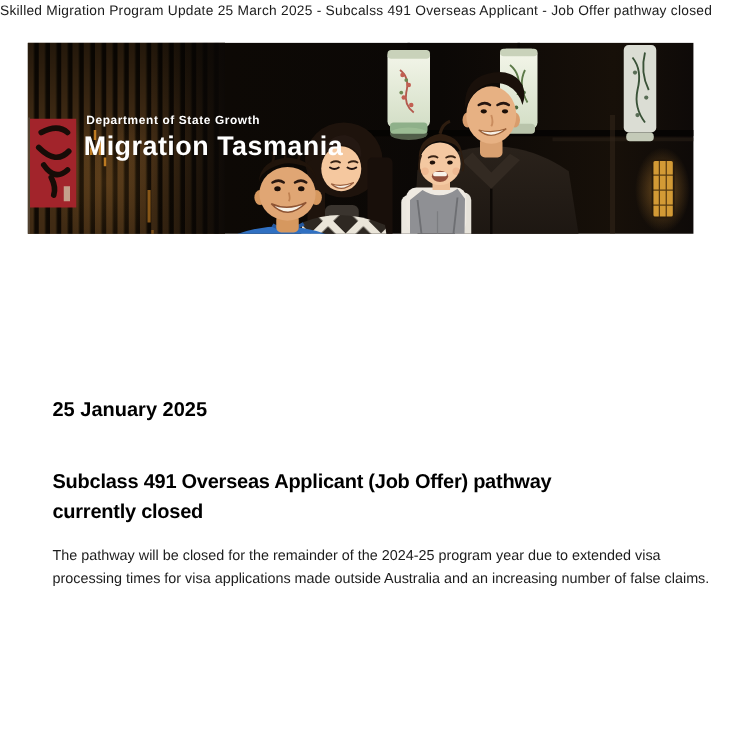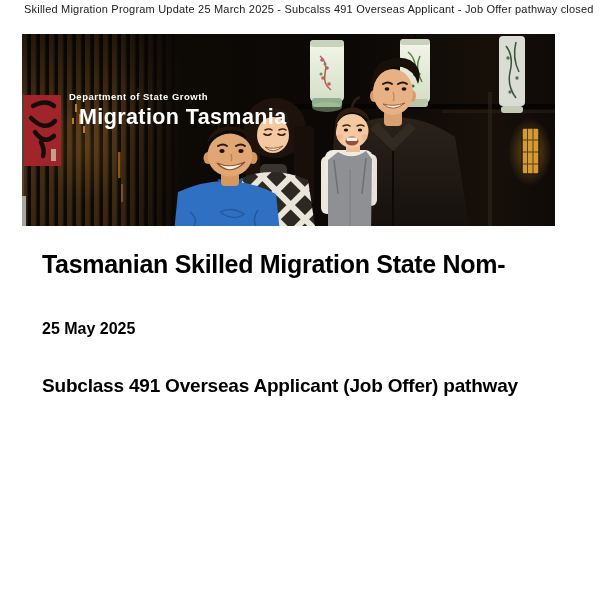--- a/index.html
+++ b/index.html
@@ -2,47 +2,47 @@
 <html><head>
 <meta charset="utf-8">
 <style>
   html,body{margin:0;padding:0;}
   body{
     width:602px;height:593px;position:relative;background:#ffffff;
     font-family:"Liberation Sans", sans-serif;color:#1c1c1c;overflow:hidden;
   }
   .window-title{
     position:absolute;left:0;top:3px;width:548px;
-    font-size:11px;letter-spacing:0.2px;color:#1b1b1b;white-space:nowrap;padding-left:24px;
+    font-size:11px;letter-spacing:0.2px;color:#1b1b1b;white-space:nowrap;
   }
   .hero{
-    position:absolute;left:22px;top:34px;width:533px;height:192px;overflow:hidden;
+    position:absolute;left:22px;top:34px;width:533px;height:153px;overflow:hidden;
   }
   .hero svg{display:block;width:533px;height:199px;}
   .hero-dept{
     position:absolute;left:47px;top:57px;color:#ffffff;
     font-size:9.5px;font-weight:bold;letter-spacing:0.5px;white-space:nowrap;
   }
   .hero-brand{
     position:absolute;left:45px;top:71px;color:#ffffff;
-    font-size:21.5px;font-weight:bold;letter-spacing:0.4px;white-space:nowrap;padding-left:12px;
+    font-size:21.5px;font-weight:bold;letter-spacing:0.4px;white-space:nowrap;
   }
   .content{position:absolute;left:42px;top:0;width:540px;}
   .doc-title{
     position:absolute;top:250px;left:0;margin:0;color:#000;
     font-size:25px;line-height:29px;font-weight:bold;letter-spacing:-0.3px;white-space:nowrap;
   }
   .doc-title span{display:block;}
   .doc-date{
     position:absolute;top:320px;left:0;margin:0;color:#000;
     font-size:16px;font-weight:bold;
   }
   .section-heading{
     position:absolute;top:374px;left:0;margin:0;color:#000;
-    font-size:19px;line-height:23.5px;font-weight:bold;letter-spacing:-0.2px;white-space:nowrap;
+    font-size:16px;line-height:23.5px;font-weight:bold;letter-spacing:-0.2px;white-space:nowrap;
   }
   .section-heading span{display:block;}
   .paragraphs{position:absolute;top:436px;left:0;width:540px;}
   .paragraphs p{
     margin:0 0 5px 0;font-size:11.5px;line-height:18px;color:#1c1c1c;
   }
 </style>
 </head>
 <body>
 
@@ -289,21 +289,22 @@
       <rect x="0" y="60" width="2" height="102" fill="#6b635a" opacity="0.4"></rect>
     </g>
   </svg>
 
   <div class="hero-dept">Department of State Growth</div>
   <div class="hero-brand">Migration Tasmania</div>
 </div>
 
 <div class="content">
   <h1 class="doc-title">
-    <span>Tasmanian Skilled Migration State Nom-</span>
   </h1>
-  <p class="doc-date">25 May 2025</p>
+  <p class="doc-date">25 January 2025</p>
   <h2 class="section-heading">
     <span>Subclass 491 Overseas Applicant (Job Offer) pathway</span>
+    <span>currently closed</span>
   </h2>
   <div class="paragraphs">
+    <p>The pathway will be closed for the remainder of the 2024-25 program year due to extended visa processing times for visa applications made outside Australia and an increasing number of false claims.</p>
   </div>
 </div>
 
 </body></html>

